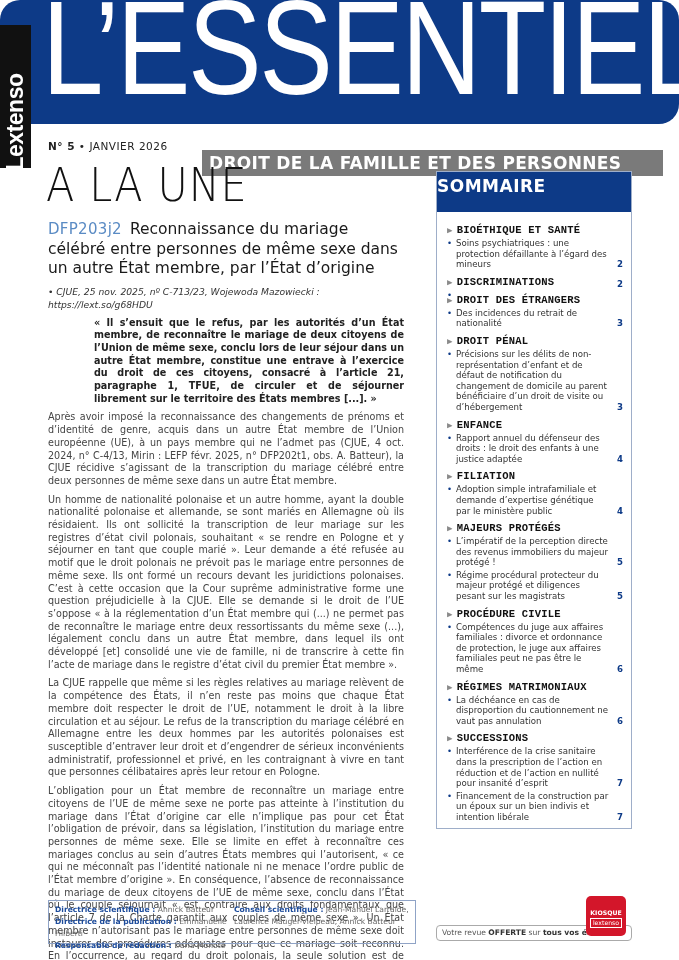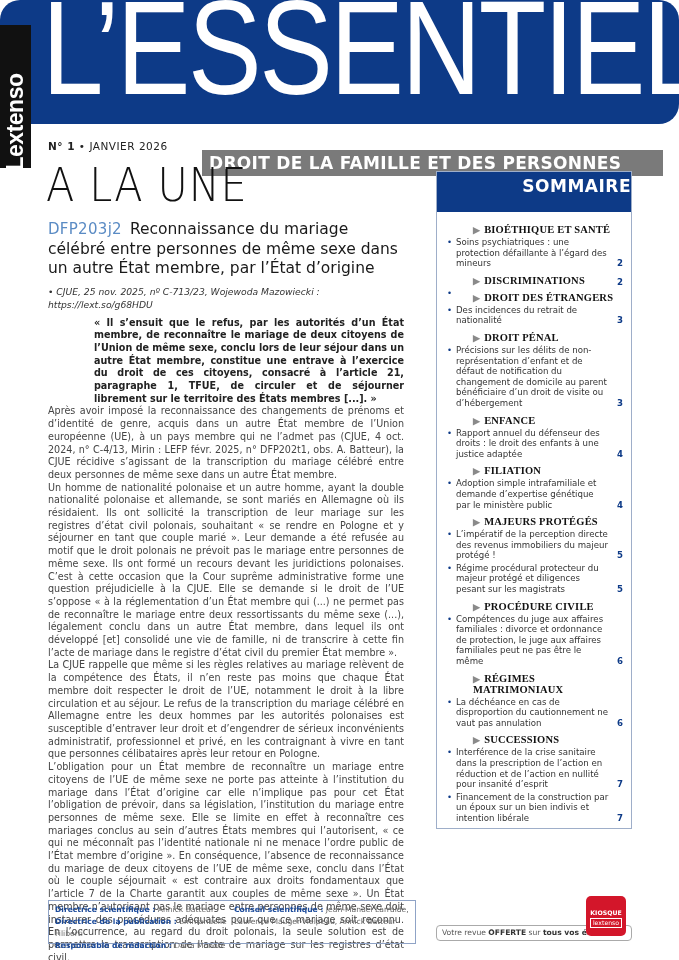--- a/index.html
+++ b/index.html
@@ -17,25 +17,25 @@
                    padding-left:7px; box-sizing:border-box; white-space:nowrap; letter-spacing:0.3px;margin-top:26px; }
   .issue-line { position:absolute; left:48px; top:140px; font-size:10.5px; color:#222; letter-spacing:0.5px; }
   .issue-line b { font-weight:bold; }
   .rubric { position:absolute; left:46px; top:162px; font-family:"DejaVu Sans", sans-serif; font-size:46px;
             font-weight:200; color:#111; letter-spacing:1px; line-height:1; transform:scaleX(0.9); transform-origin:left top; }
   .article { position:absolute; left:48px; top:220px; width:356px; }
   .art-title { font-size:15.5px; line-height:19.5px; color:#1a1a1a; font-weight:500; }
   .art-code { font-size:15px; color:#5a8bc4; letter-spacing:0.3px; margin-right:3px; }
   .ref { font-size:9.2px; font-style:italic; color:#333; margin-top:6px; line-height:13px; }
   .quote { font-size:9.6px; font-weight:bold; color:#222; line-height:12.7px; margin-top:6px; text-align:justify;margin-left:46px; }
-  .para { font-size:9.6px; color:#444; line-height:12.7px; text-align:justify; }
+  .para { font-size:9.6px; color:#444; line-height:12.7px; margin-top:6px; text-align:justify; }
   .sommaire { position:absolute; left:436px; top:171px; width:196px; height:658px; border:1px solid #9eaec9; box-sizing:border-box; }
-  .som-head { background:#0d3a87; color:#fff; text-align:right; font-weight:bold; font-size:17px; height:40px; line-height:28px; letter-spacing:0.5px; }
+  .som-head { background:#0d3a87; color:#fff; text-align:left; font-weight:bold; font-size:17px; height:40px; line-height:28px; letter-spacing:0.5px; }
   .som-body { padding:6px 8px 0 10px; }
-  .sec-title { font-family:Liberation Serif, serif; font-weight:bold; font-size:10.5px; color:#111; margin-top:6px; letter-spacing:0.2px;margin-left:26px; }
+  .sec-title { font-family:Liberation Mono, monospace; font-weight:bold; font-size:10.5px; color:#111; margin-top:6px; letter-spacing:0.2px; }
   .sec-title .tri { color:#8a8a8a; font-size:9px; margin-right:4px; }
   .item { position:relative; font-size:8.6px; line-height:10.6px; color:#333; padding-left:9px; padding-right:14px; margin-top:2px; }
   .item .bul { position:absolute; left:0; top:0; color:#0d3a87; }
   .item .pg { position:absolute; right:0; bottom:0; color:#0d3a87; font-weight:bold; }
   .credits { position:absolute; left:48px; top:900px; width:368px; height:44px; border:1px solid #8fa3c6; box-sizing:border-box;
              padding:3px 6px; font-size:7.6px; line-height:12px; color:#666; }
   .credits .col1 { position:absolute; left:6px; top:3px; width:180px; }
   .credits .col2 { position:absolute; left:185px; top:3px; width:175px; }
   .credits b { color:#1d4c9c; }
   .promo { position:absolute; left:436px; top:925px; width:196px; height:16px; border:1px solid #aaa; border-radius:4px; box-sizing:border-box;
@@ -49,21 +49,21 @@
 <body>
 
 <div class="header-blue">
   <div class="masthead">L’ESSENTIEL</div>
 </div>
 <div class="brand-bar">
   <div class="brand-text">Lextenso</div>
 </div>
 <div class="subtitle-band">DROIT DE LA FAMILLE ET DES PERSONNES</div>
 <div class="issue-line">
-  <b>N° 1</b>
+  <b>N° 5</b>
   <span>•</span>
   <span>JANVIER 2026</span>
 </div>
 
 <div class="rubric">A LA UNE</div>
 
 <div class="article">
   <div class="art-title">
     <span class="art-code">DFP203j2</span>
     <span>Reconnaissance du mariage célébré entre personnes de même sexe dans un autre État membre, par l’État d’origine</span>

